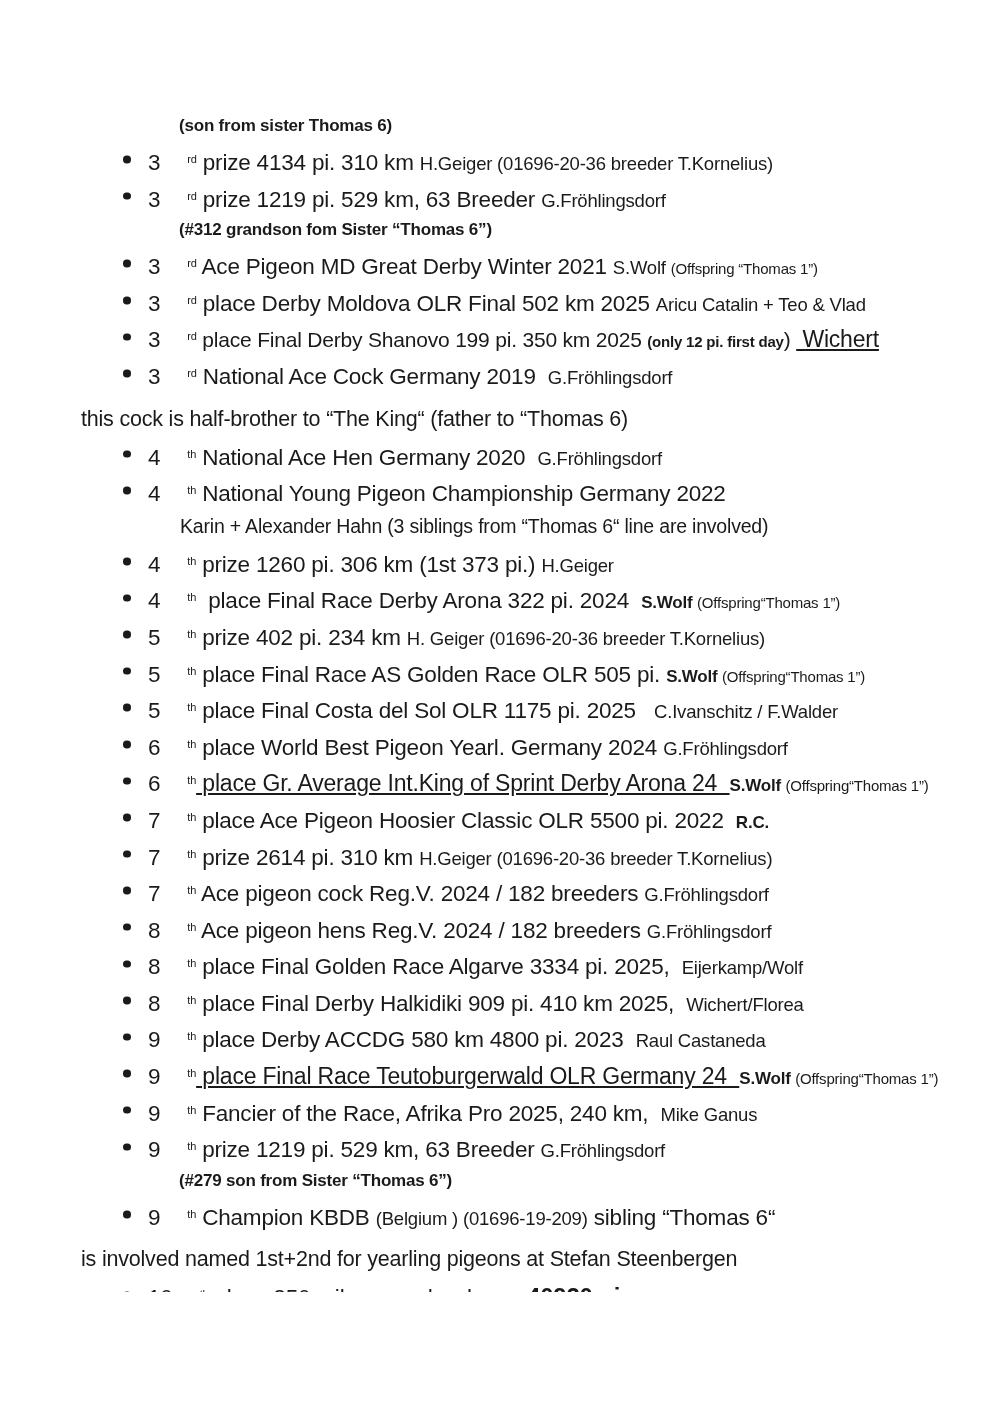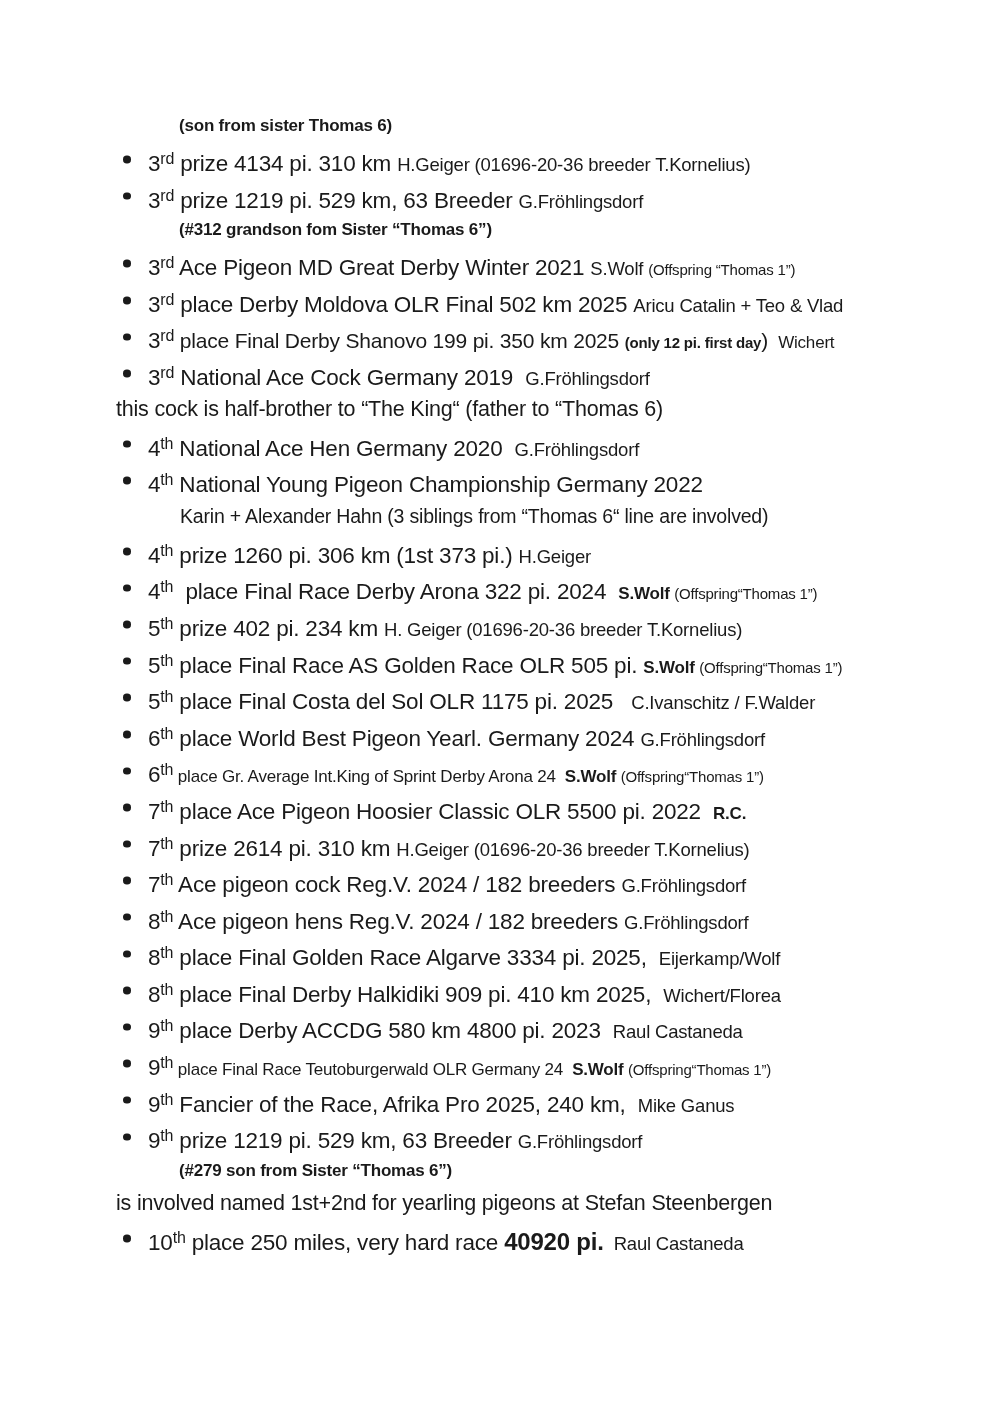--- a/index.html
+++ b/index.html
@@ -14,37 +14,37 @@
     box-sizing: border-box;
     padding-top: 110px;
   }
   .row {
     position: relative;
     white-space: pre-wrap;
     box-sizing: border-box;
   }
   .row-bullet  { height: 36.6px; line-height: 36.6px; padding-left: 148px; }
   .row-note    { height: 31px;   line-height: 31px;   padding-left: 179px; }
-  .row-subtext { height: 34px;   line-height: 34px;   padding-left: 116px; }
+  .row-subtext { height: 34px;   line-height: 34px;   padding-left: 81px; margin-top: 10px; }
   .row-subname { height: 34px;   line-height: 34px;   padding-left: 180px; }
   .bullet {
     position: absolute;
     left: 123px;
     top: 50%;
     transform: translateY(-46%);
     width: 7.5px;
     height: 7.5px;
     border-radius: 50%;
     background: #1a1a1a;
   }
   .seg { letter-spacing: -0.2px; }
   .s-main        { font-size: 22.5px; }
   .s-main-medium { font-size: 21px; }
-  .s-main-small  { font-size: 17px; }
-  .s-sup         { font-size: 16px; vertical-align: 7px; }
+  .s-main-small  { font-size: 23px; text-decoration: underline; }
+  .s-sup         { font-size: 11px; vertical-align: 7px; margin-left: 27px; }
   .s-name        { font-size: 18.5px; }
   .s-name-small  { font-size: 17px; font-weight: 600; }
   .s-small       { font-size: 15px; }
   .s-small-bold  { font-size: 15px; font-weight: 700; }
   .s-note-bold   { font-size: 17px; font-weight: 700; }
   .s-subtext     { font-size: 21.5px; }
   .s-subname     { font-size: 19.5px; }
   .s-bold        { font-size: 24px; font-weight: 700; }
 </style>
 </head>
@@ -75,16 +75,17 @@
       <div class="row row-bullet"><span class="bullet"></span><span class="seg s-main">7</span><span class="seg s-sup">th</span><span class="seg s-main"> prize 2614 pi. 310 km </span><span class="seg s-name">H.Geiger (01696-20-36 breeder T.Kornelius)</span></div>
       <div class="row row-bullet"><span class="bullet"></span><span class="seg s-main">7</span><span class="seg s-sup">th</span><span class="seg s-main"> Ace pigeon cock Reg.V. 2024 / 182 breeders </span><span class="seg s-name">G.Fröhlingsdorf</span></div>
       <div class="row row-bullet"><span class="bullet"></span><span class="seg s-main">8</span><span class="seg s-sup">th</span><span class="seg s-main"> Ace pigeon hens Reg.V. 2024 / 182 breeders </span><span class="seg s-name">G.Fröhlingsdorf</span></div>
       <div class="row row-bullet"><span class="bullet"></span><span class="seg s-main">8</span><span class="seg s-sup">th</span><span class="seg s-main"> place Final Golden Race Algarve 3334 pi. 2025,  </span><span class="seg s-name">Eijerkamp/Wolf</span></div>
       <div class="row row-bullet"><span class="bullet"></span><span class="seg s-main">8</span><span class="seg s-sup">th</span><span class="seg s-main"> place Final Derby Halkidiki 909 pi. 410 km 2025,  </span><span class="seg s-name">Wichert/Florea</span></div>
       <div class="row row-bullet"><span class="bullet"></span><span class="seg s-main">9</span><span class="seg s-sup">th</span><span class="seg s-main"> place Derby ACCDG 580 km 4800 pi. 2023  </span><span class="seg s-name">Raul Castaneda</span></div>
       <div class="row row-bullet"><span class="bullet"></span><span class="seg s-main">9</span><span class="seg s-sup">th</span><span class="seg s-main-small"> place Final Race Teutoburgerwald OLR Germany 24  </span><span class="seg s-name-small">S.Wolf </span><span class="seg s-small">(Offspring“Thomas 1”)</span></div>
       <div class="row row-bullet"><span class="bullet"></span><span class="seg s-main">9</span><span class="seg s-sup">th</span><span class="seg s-main"> Fancier of the Race, Afrika Pro 2025, 240 km,  </span><span class="seg s-name">Mike Ganus</span></div>
       <div class="row row-bullet"><span class="bullet"></span><span class="seg s-main">9</span><span class="seg s-sup">th</span><span class="seg s-main"> prize 1219 pi. 529 km, 63 Breeder </span><span class="seg s-name">G.Fröhlingsdorf</span></div>
       <div class="row row-note"><span class="seg s-note-bold">(#279 son from Sister “Thomas 6”)</span></div>
+      <div class="row row-bullet"><span class="bullet"></span><span class="seg s-main">9</span><span class="seg s-sup">th</span><span class="seg s-main"> Champion KBDB </span><span class="seg s-name">(Belgium ) (01696-19-209)</span><span class="seg s-main"> sibling “Thomas 6“</span></div>
       <div class="row row-subtext"><span class="seg s-subtext">is involved named 1st+2nd for yearling pigeons at Stefan Steenbergen</span></div>
       <div class="row row-bullet"><span class="bullet"></span><span class="seg s-main">10</span><span class="seg s-sup">th</span><span class="seg s-main"> place 250 miles, very hard race </span><span class="seg s-bold">40920 pi.</span><span class="seg s-name">  Raul Castaneda</span></div>
     </div>
 </div>
 
 </body></html>

